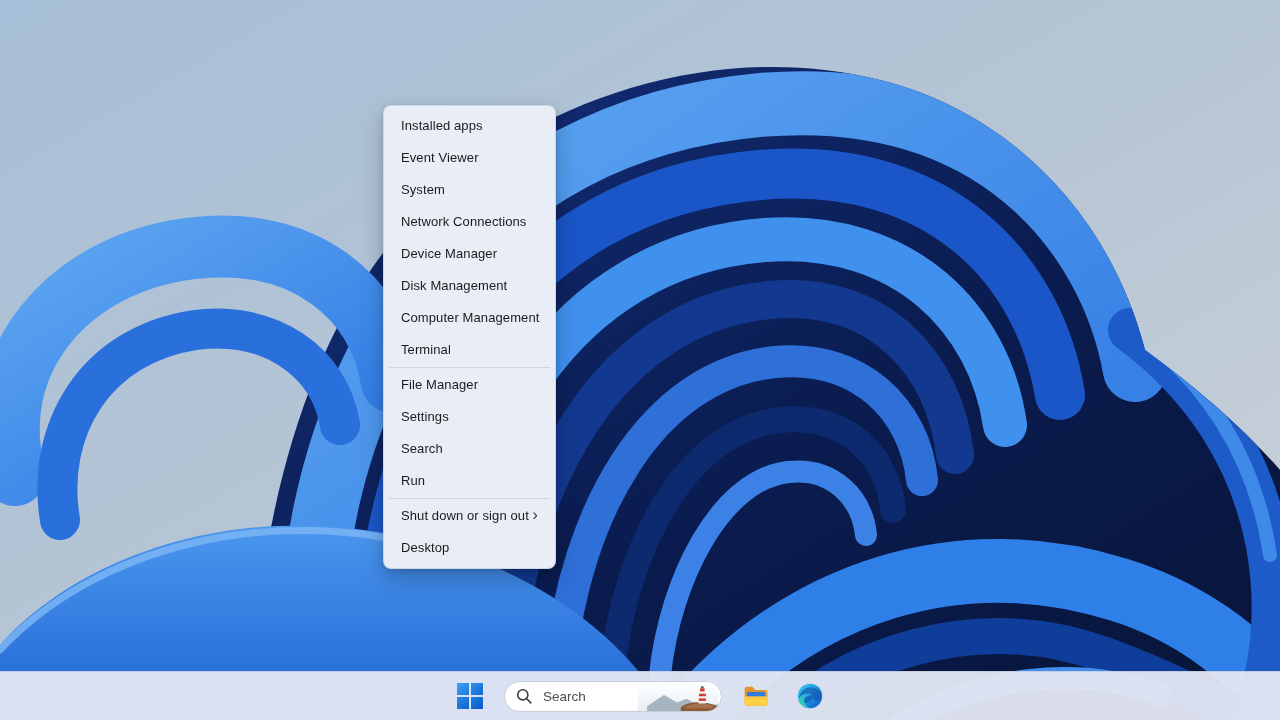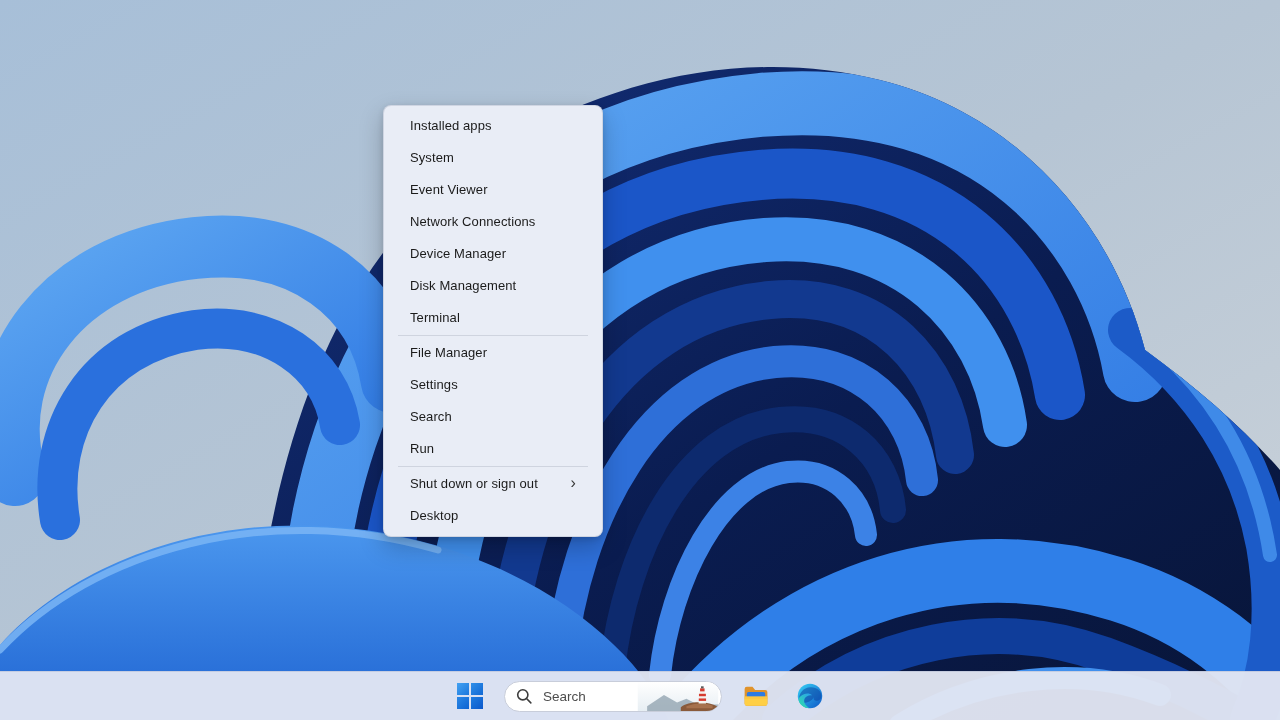--- a/index.html
+++ b/index.html
@@ -2,22 +2,22 @@
 <html style="--menu-bg: #e9edf6; --menu-text: #1b1b1b; --taskbar-bg: rgba(226,230,243,0.96); --highlight-red: #d21212;"><head>
 <meta charset="utf-8">
 <style>
   html,body{margin:0;padding:0;}
   body{width:1280px;height:720px;overflow:hidden;font-family:"Liberation Sans",sans-serif;}
   .desktop{position:relative;width:1280px;height:720px;overflow:hidden;background:#aac1d8;}
   .wallpaper{position:absolute;inset:0;display:block;}
 
   
   .context-menu{
-    position:absolute;left:383px;top:105px;width:220px;box-sizing:border-box;
-    padding:4px 12px;border-radius:8px;background:var(--menu-bg,#e9edf6);
+    position:absolute;left:383px;top:105px;width:173px;box-sizing:border-box;
+    padding:4px 3px;border-radius:8px;background:var(--menu-bg,#e9edf6);
     border:1px solid rgba(160,168,190,.35);
     box-shadow:0 10px 24px rgba(0,0,0,.22), 0 2px 6px rgba(0,0,0,.12);
     z-index:20;
   }
   .menu-item{
     position:relative;height:32px;line-height:32px;padding:0 14px;
     font-size:13px;color:var(--menu-text,#1b1b1b);letter-spacing:.1px;
     cursor:default;white-space:nowrap;
   }
   .mi-chevron{float:right;font-size:16px;color:#3a3a3a;line-height:30px;}
@@ -103,25 +103,26 @@
     </g>
 
     <path d="M 15,475 C -15,365 65,262 195,248 C 302,236 378,295 392,382" fill="none" stroke="url(#petalA)" stroke-width="62" stroke-linecap="round"></path>
     <path d="M 60,520 C 45,430 95,345 195,330 C 270,320 330,362 340,425" fill="none" stroke="#2a70dd" stroke-width="40" stroke-linecap="round"></path>
     <path d="M 0,720 L 0,645 C 90,545 265,495 435,545 C 565,583 645,662 668,720 Z" fill="url(#petalB)"></path>
     <path d="M 0,650 C 92,550 268,500 438,550" fill="none" stroke="#7ab5f4" stroke-width="7" opacity=".85" stroke-linecap="round"></path>
   </svg>
 
   <div class="context-menu" id="winx-menu">
       <div class="menu-item"><span class="mi-label">Installed apps</span></div>
+      <div class="menu-item"><span class="mi-label">Event Viewer</span></div>
       <div class="menu-item"><span class="mi-label">System</span></div>
-      <div class="menu-item"><span class="mi-label">Event Viewer</span></div>
       <div class="menu-item"><span class="mi-label">Network Connections</span></div>
       <div class="menu-item"><span class="mi-label">Device Manager</span></div>
       <div class="menu-item"><span class="mi-label">Disk Management</span></div>
+      <div class="menu-item"><span class="mi-label">Computer Management</span></div>
       <div class="menu-item"><span class="mi-label">Terminal</span></div>
       <div class="menu-sep"></div>
       <div class="menu-item"><span class="mi-label">File Manager</span></div>
       <div class="menu-item"><span class="mi-label">Settings</span></div>
       <div class="menu-item"><span class="mi-label">Search</span></div>
       <div class="menu-item"><span class="mi-label">Run</span></div>
       <div class="menu-sep"></div>
       <div class="menu-item"><span class="mi-chevron">›</span><span class="mi-label">Shut down or sign out</span></div>
       <div class="menu-item"><span class="mi-label">Desktop</span></div>
     </div>

